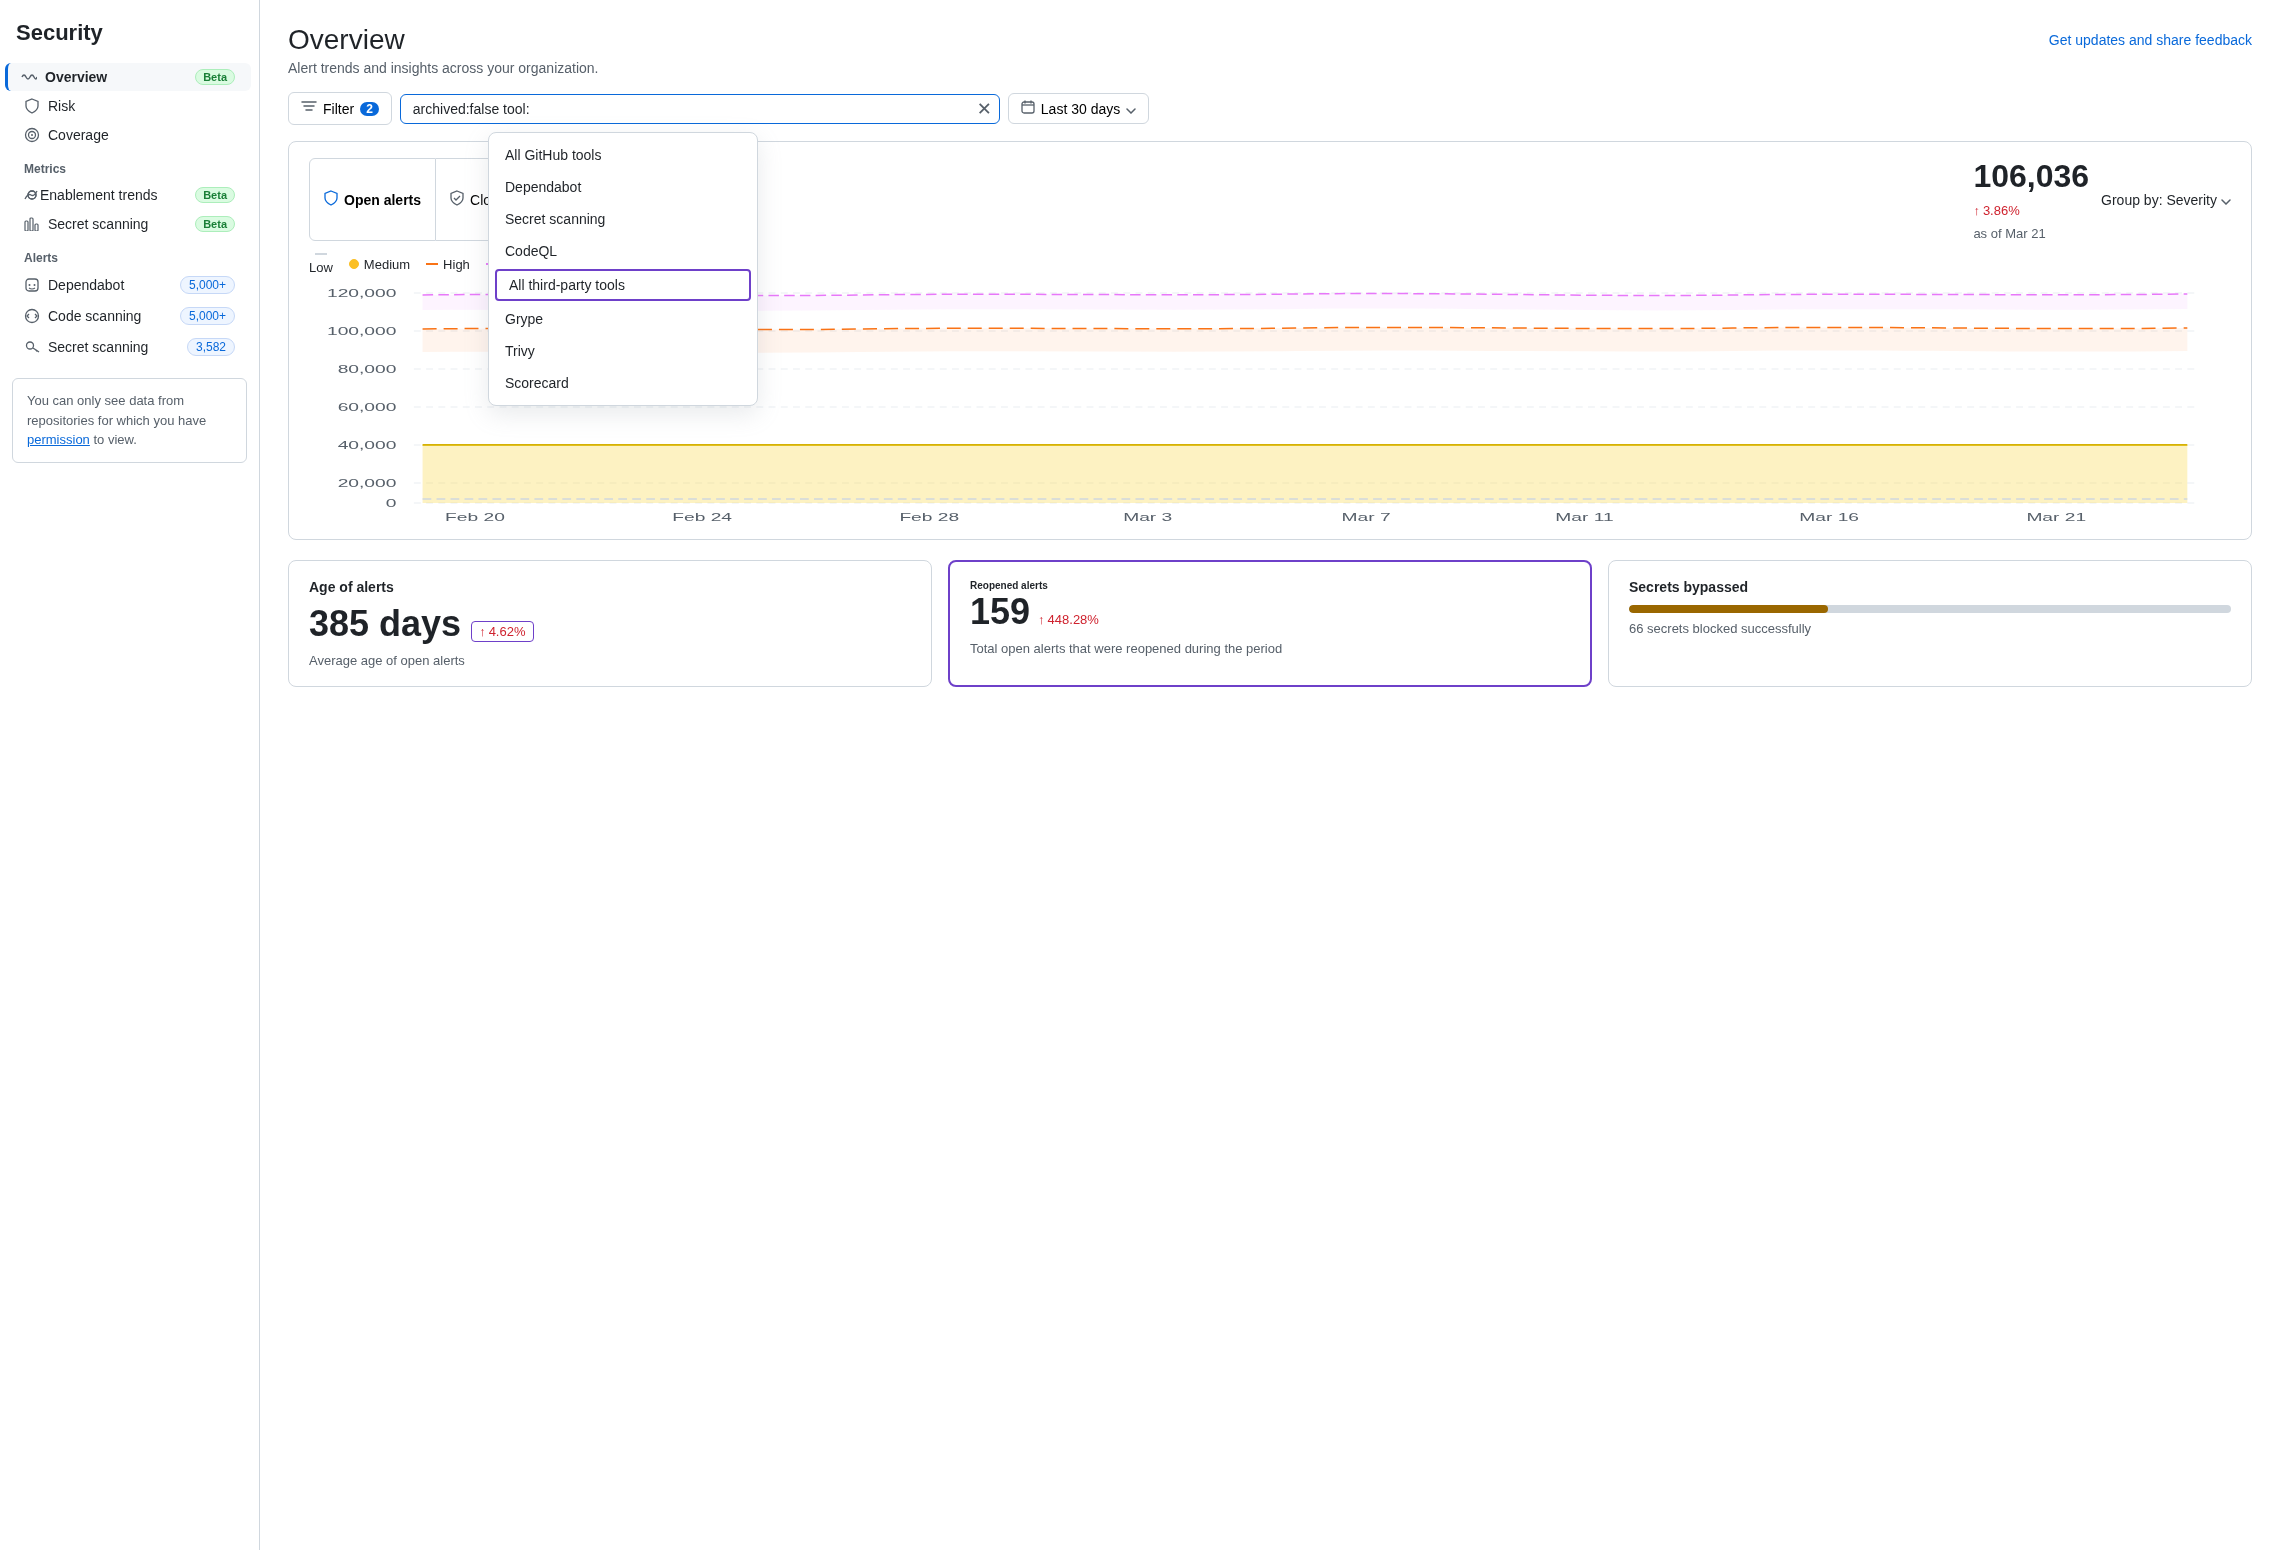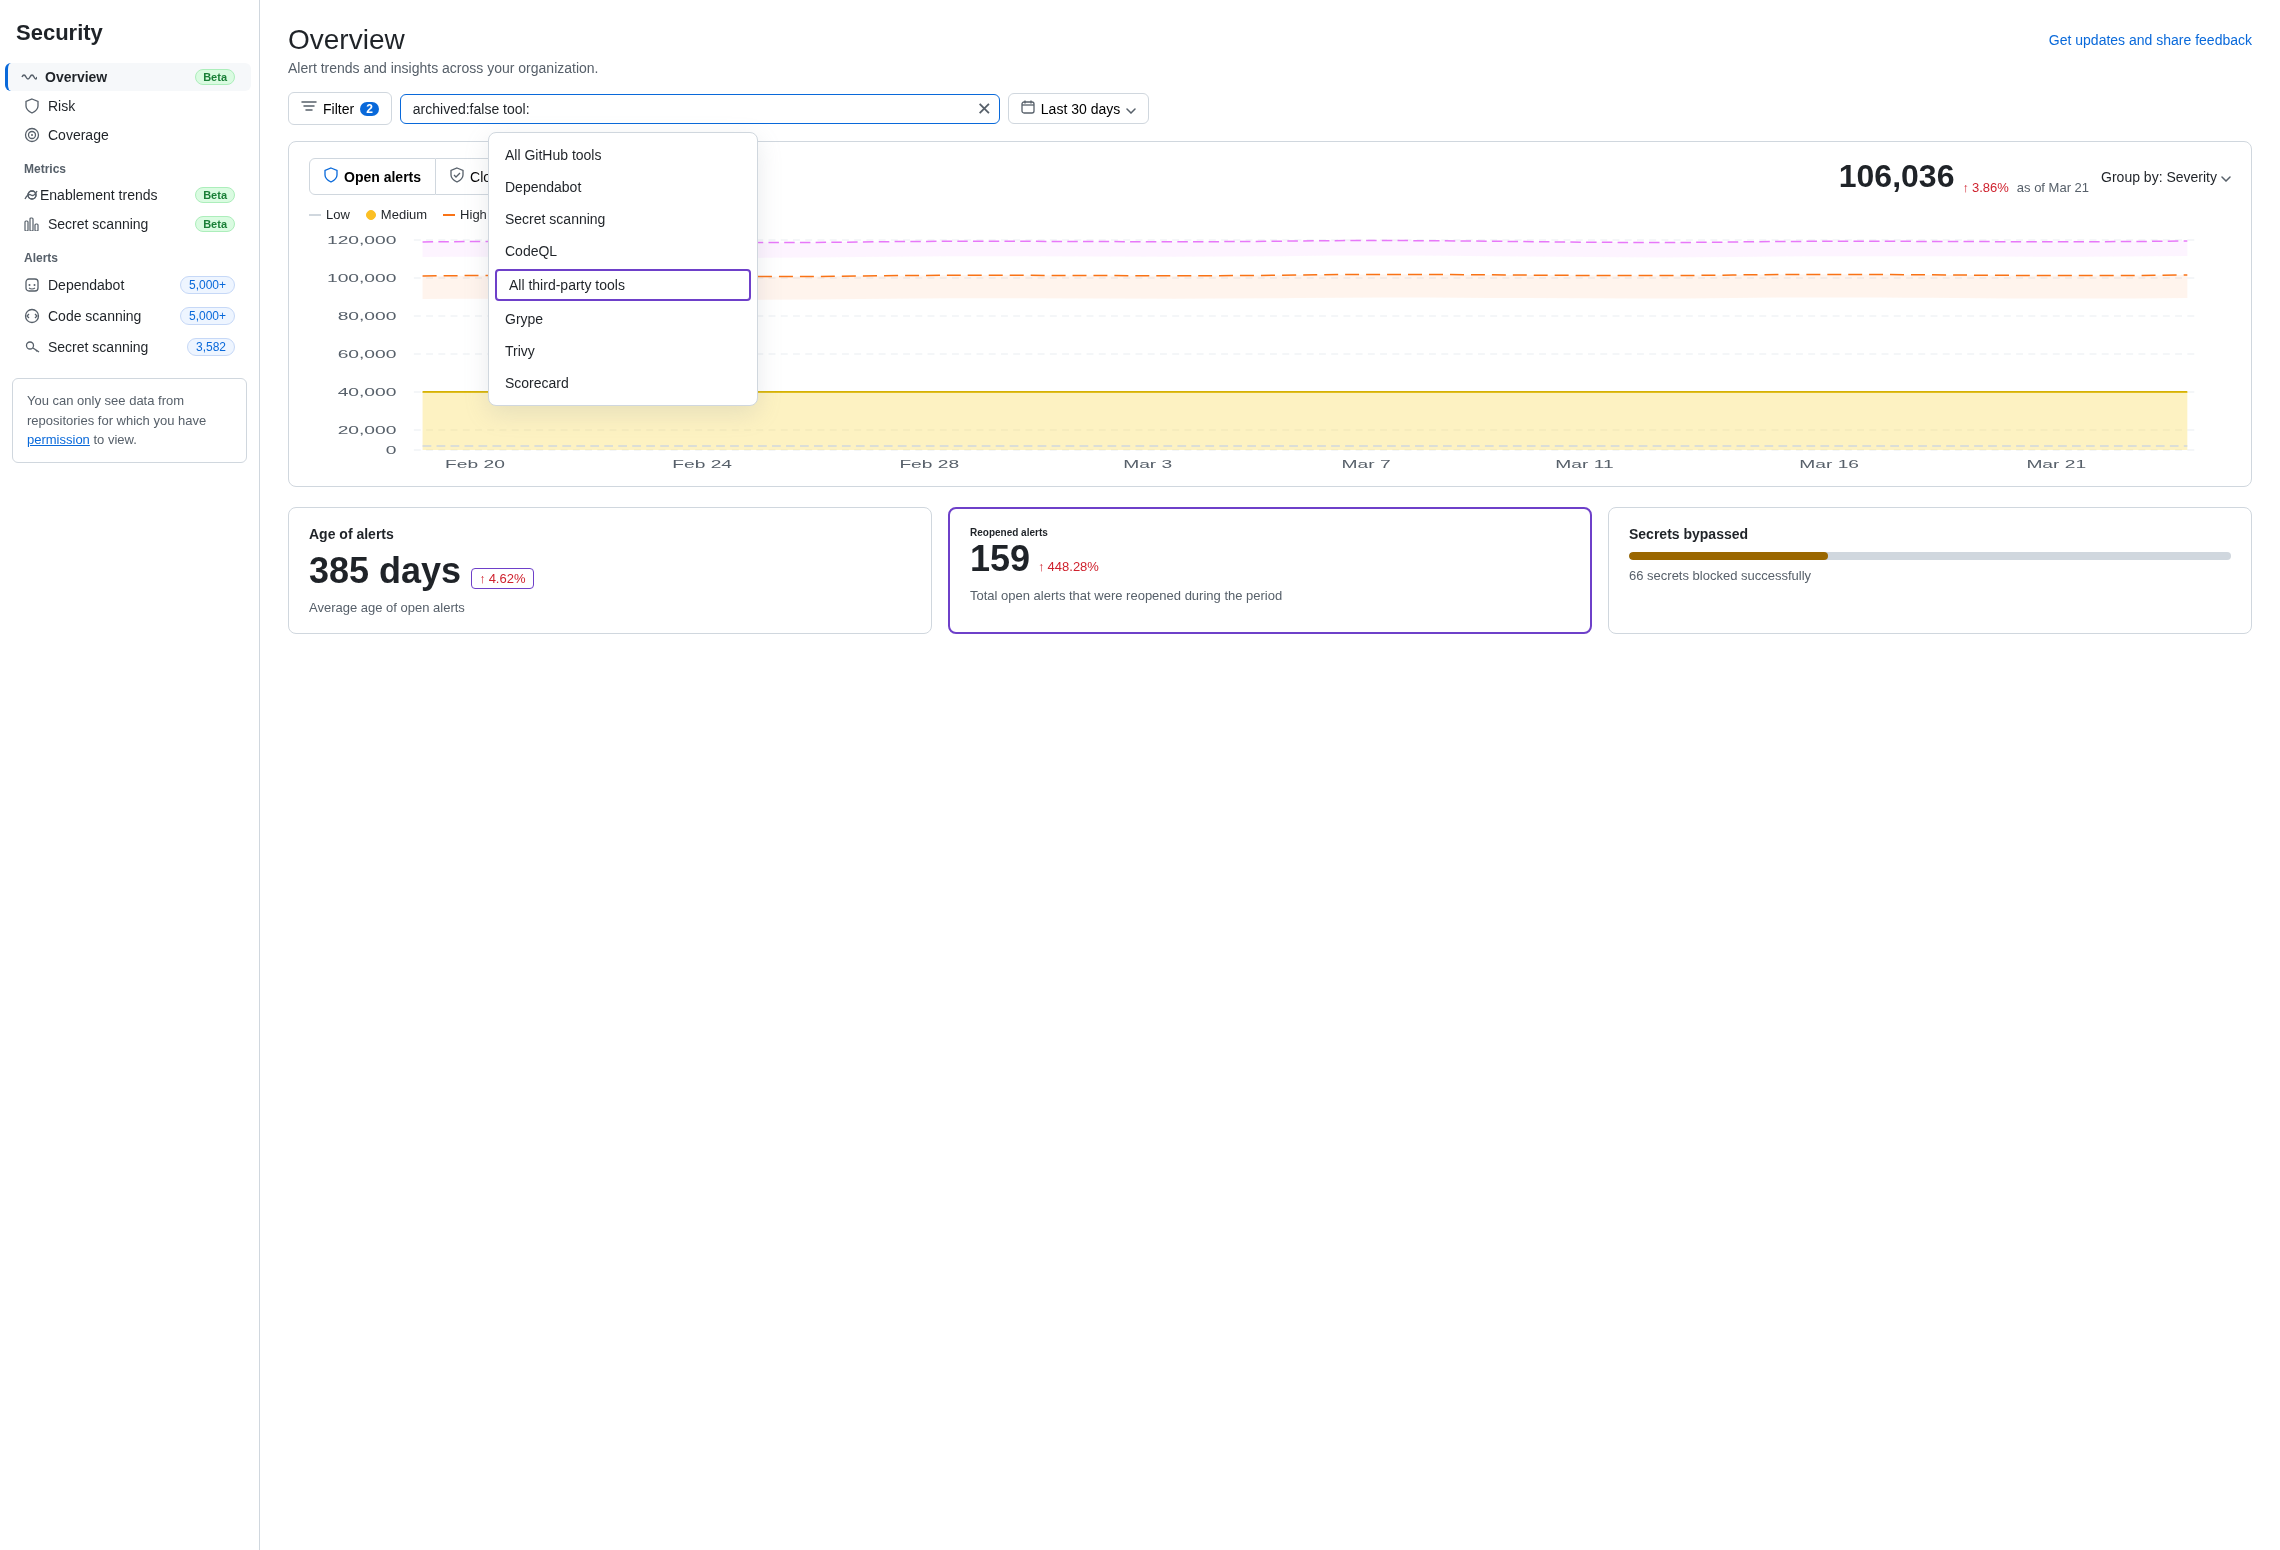--- a/index.html
+++ b/index.html
@@ -199,41 +199,41 @@
         <span>
           <svg width="14" height="16" viewBox="0 0 14 16" fill="none">
               <path d="M7 1 L13 3.5 V8 C13 12 7 15 7 15 C7 15 1 12 1 8 V3.5 Z" stroke="#57606a" stroke-width="1.3" fill="none"></path>
               <path d="M4 8l2 2 4-4" stroke="#57606a" stroke-width="1.3" fill="none"></path>
             </svg>
         </span>
         <span>Closed alerts</span>
       </button>
 
       <div style="margin-left:auto;display:flex;align-items:center;gap:12px;">
-        <div style="display:flex;align-items:flex-end;gap:8px;">
+        <div style="display:flex;align-items:flex-start;gap:8px;flex-direction:column;">
           <span style="font-size:32px;font-weight:700;color:#1f2328;">106,036</span>
           <span style="color:#cf222e;font-size:13px;font-weight:500;display:inline-flex;align-items:center;gap:3px;">
             <span style="color:#cf222e;">↑</span>
             <span>3.86%</span>
           </span>
           <span style="color:#57606a;font-size:13px;">as of Mar 21</span>
         </div>
         <div style="font-size:14px;color:#1f2328;display:flex;align-items:center;gap:4px;cursor:pointer;white-space:nowrap;justify-content:flex-end;">
           <span>Group by: Severity</span>
           <span>
             <svg width="10" height="6" viewBox="0 0 10 6" fill="none">
                 <path d="M1 1l4 4 4-4" stroke="#57606a" stroke-width="1.5" stroke-linecap="round"></path>
               </svg>
           </span>
         </div>
       </div>
     </div>
 
     <div style="display:flex;gap:16px;align-items:center;margin:8px 0;font-size:13px;">
-      <div style="display:flex;align-items:center;gap:5px;">
+      <div style="display:flex;align-items:center;gap:5px;flex-direction:column;">
         <span style="display:inline-block;width:12px;height:2px;border-top:2px dashed #d0d7de;"></span>
         <span>Low</span>
       </div>
       <div style="display:flex;align-items:center;gap:5px;">
         <span style="display:inline-block;width:10px;height:10px;border-radius:50%;background:#fbbf24;border:1.5px solid #fbbf24;"></span>
         <span>Medium</span>
       </div>
       <div style="display:flex;align-items:center;gap:5px;">
         <span style="display:inline-block;width:12px;height:2px;border-top:2px dashed #f97316;"></span>
         <span>High</span>

